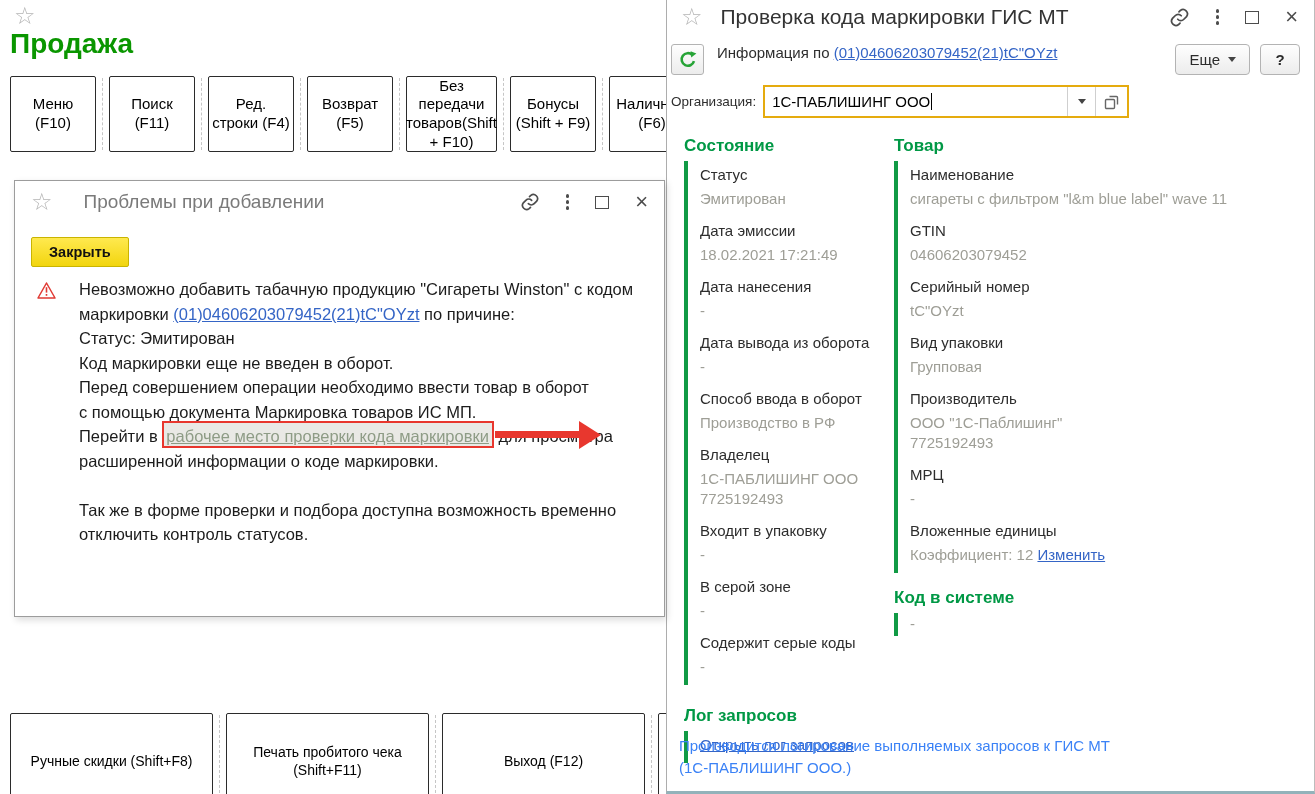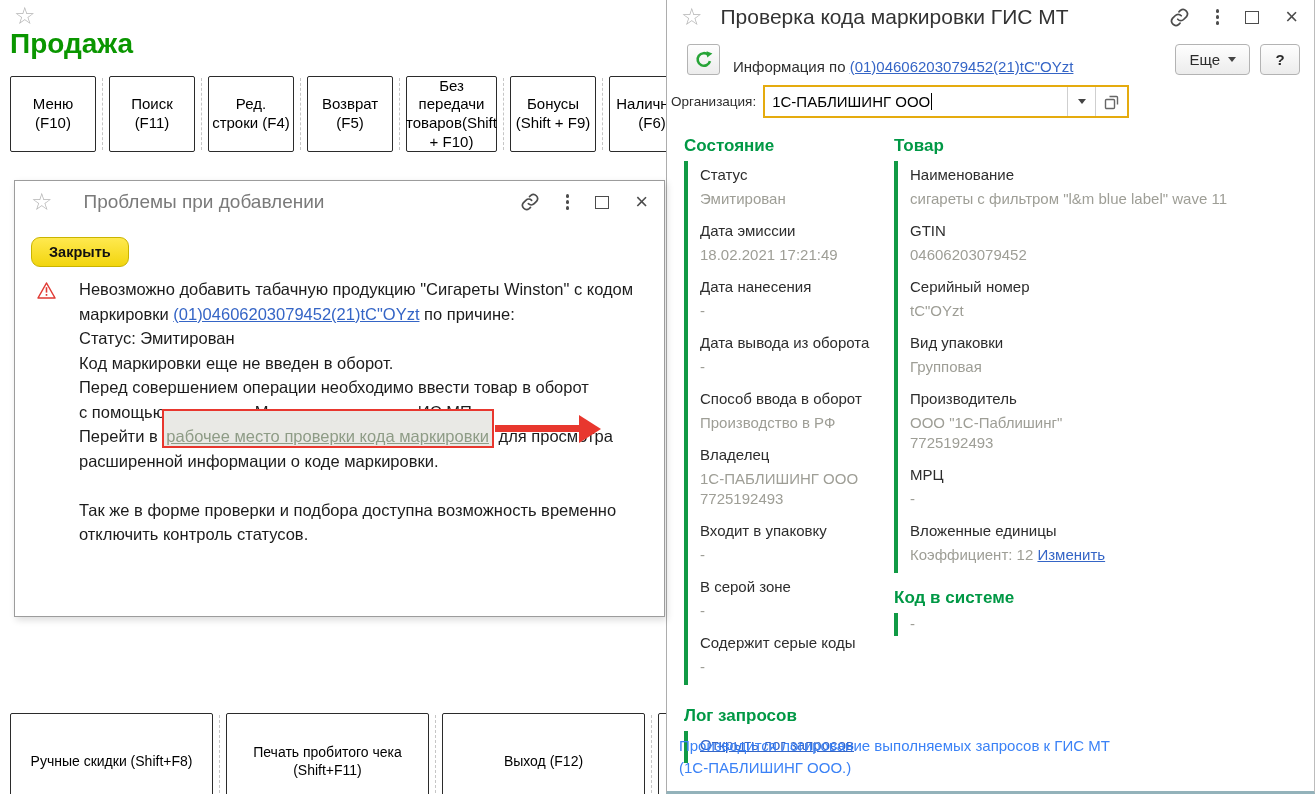--- a/index.html
+++ b/index.html
@@ -27,39 +27,39 @@
           border:1px solid #9c9c9c;box-shadow:2px 3px 7px rgba(0,0,0,.14);z-index:30;box-sizing:border-box;}
   .titlebar{display:flex;align-items:center;padding:9px 16px 0 16px;}
   .dlg-title{margin-left:31px;font-size:19px;color:#7a7a7a;}
   .winicons{margin-left:auto;display:flex;align-items:center;gap:26px;}
   .winicons .ic{cursor:pointer;display:flex;align-items:center;justify-content:center;color:#4c4c4c;}
   .maxbox{width:12px;height:11px;border:1.5px solid #4c4c4c;display:inline-block;}
   .xclose{font-size:22px;color:#4c4c4c;line-height:1;}
   .kebab{display:flex;flex-direction:column;gap:2.5px;}
   .kebab i{width:3.5px;height:3.5px;border-radius:50%;background:#4c4c4c;}
   .yellow-btn{position:absolute;left:16px;top:56px;background:linear-gradient(#ffe94f,#f2d50e);
-        border:1px solid #c9b400;border-radius:9px;font-weight:700;font-size:14.5px;padding:6px 17px;
+        border:1px solid #c9b400;border-radius:2px;font-weight:700;font-size:14.5px;padding:6px 17px;
         color:#111;cursor:pointer;font-family:inherit;}
   .warn-ic{position:absolute;left:22px;top:101px;}
   .msg{position:absolute;left:64px;top:96px;width:574px;font-size:16.5px;line-height:24.5px;color:#1c1c1c;}
   .blue-link{color:#3565c6;text-decoration:underline;cursor:pointer;}
   .hl-link{position:relative;background:#e9e9e5;color:#8e9c86;text-decoration:underline;cursor:pointer;
-        border:2px solid #e8372e;padding:16px 3px 1px 2px;}
+        border:2px solid #e8372e;padding:4px 3px 1px 2px;}
   .red-arrow{position:absolute;left:100%;margin-left:3px;top:50%;transform:translateY(-50%);
         width:106px;height:28px;z-index:80;pointer-events:none;display:block;}
   .red-arrow .shaft{position:absolute;left:0;top:10.5px;width:86px;height:7px;background:#e8372e;display:block;}
   .red-arrow .head{position:absolute;left:84px;top:0;width:0;height:0;display:block;
         border-left:22px solid #e8372e;border-top:14px solid transparent;border-bottom:14px solid transparent;}
   .gap-line{height:24.5px;}
   
   .panel{position:absolute;left:666px;top:0;width:649px;height:794px;background:#fff;box-sizing:border-box;
         border-left:1px solid #adadad;border-right:1px solid #bcbcbc;border-bottom:3px solid #93b2ba;z-index:10;}
   .p-titlebar{display:flex;align-items:center;padding:5px 16px 0 14px;}
   .p-title{margin-left:18px;font-size:21px;color:#333;}
-  .p-toolbar{position:absolute;left:20px;top:44px;right:14px;display:flex;align-items:flex-end;}
+  .p-toolbar{position:absolute;left:4px;top:44px;right:14px;display:flex;align-items:flex-start;}
   .sq-btn{height:31px;border:1px solid #b3b3b3;border-radius:3px;background:linear-gradient(#fefefe,#ececec);
         display:flex;align-items:center;justify-content:center;cursor:pointer;box-sizing:border-box;
         font-size:15px;color:#2b2b2b;font-family:inherit;}
   .refresh-btn{width:33px;}
   .info{margin-left:13px;font-size:15px;color:#2e2e2e;}
   .more-btn{margin-left:auto;padding:0 13px;gap:8px;border-radius:4px;}
   .help-btn{margin-left:10px;width:40px;font-weight:700;border-radius:4px;}
   .dd-tri{width:0;height:0;border-left:4px solid transparent;border-right:4px solid transparent;
         border-top:5px solid #444;display:inline-block;}
   .org-row{position:absolute;left:4px;top:85px;display:flex;align-items:center;}

